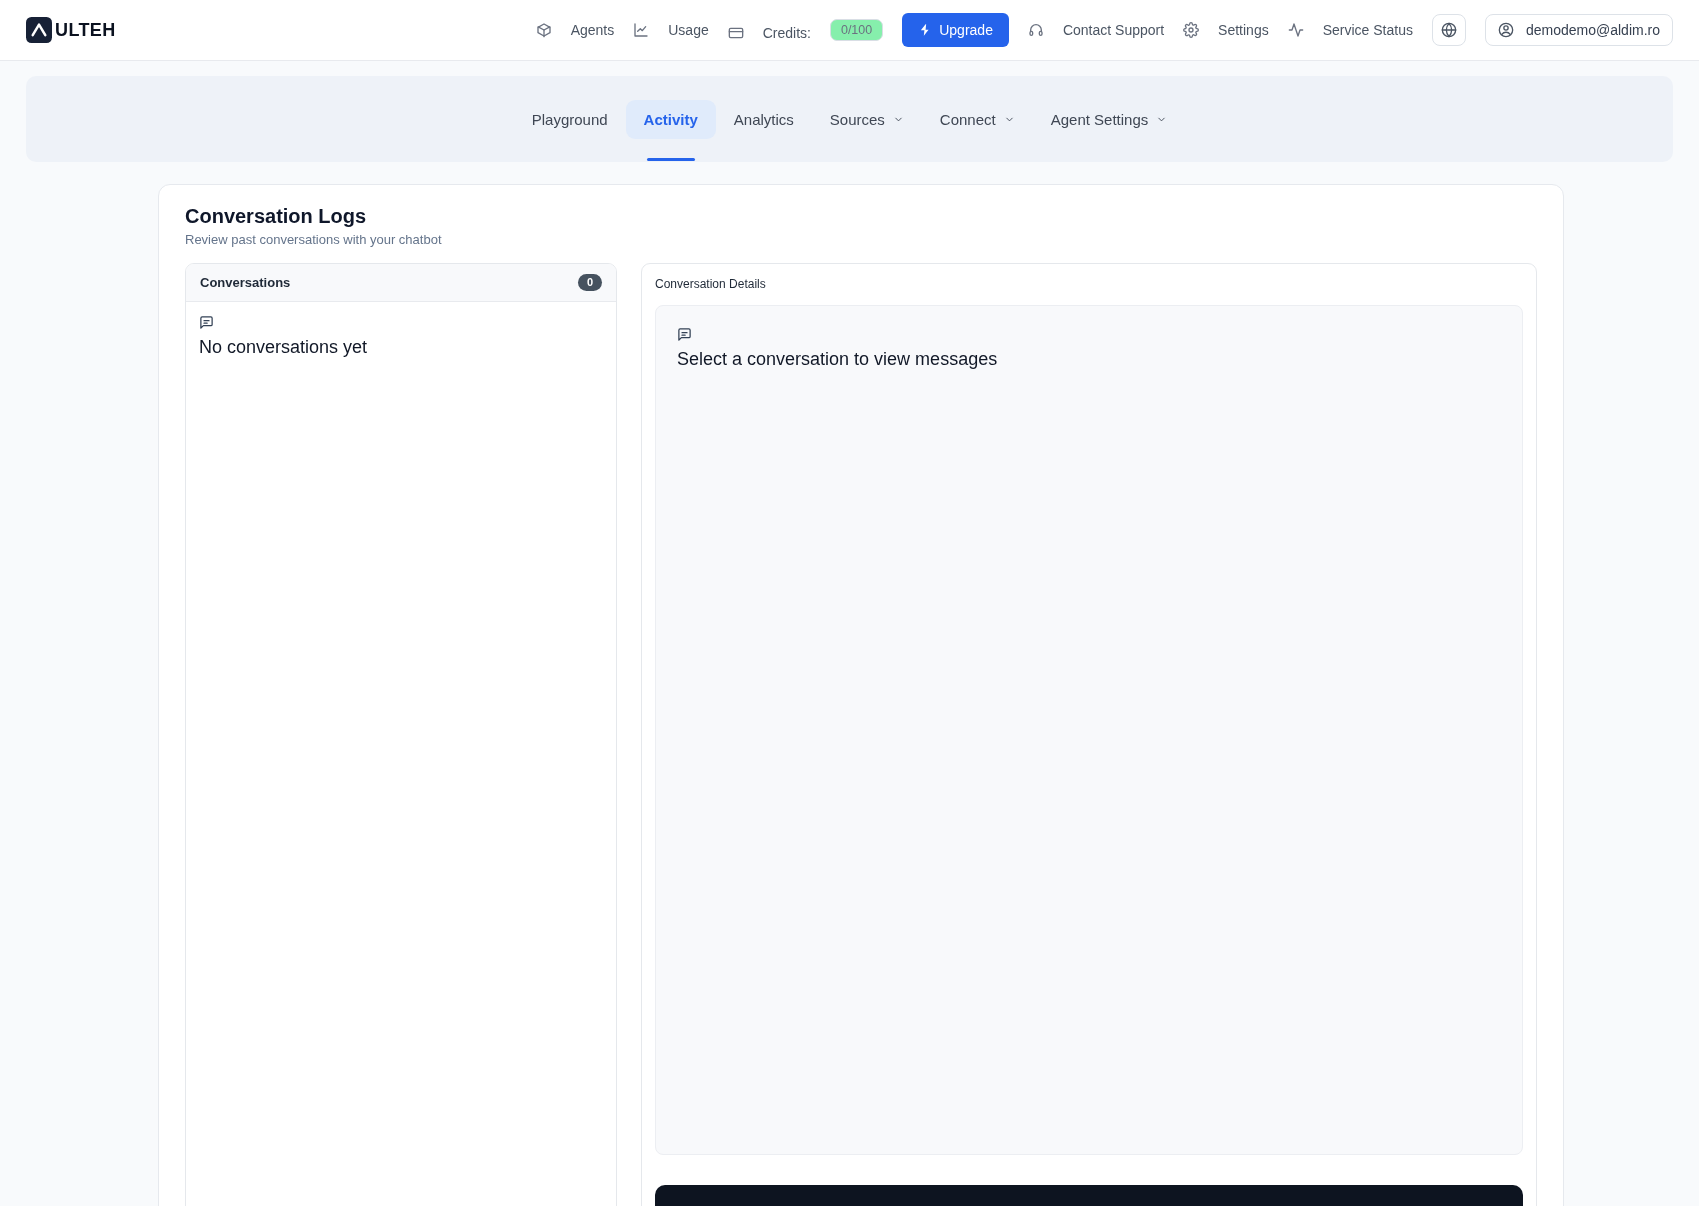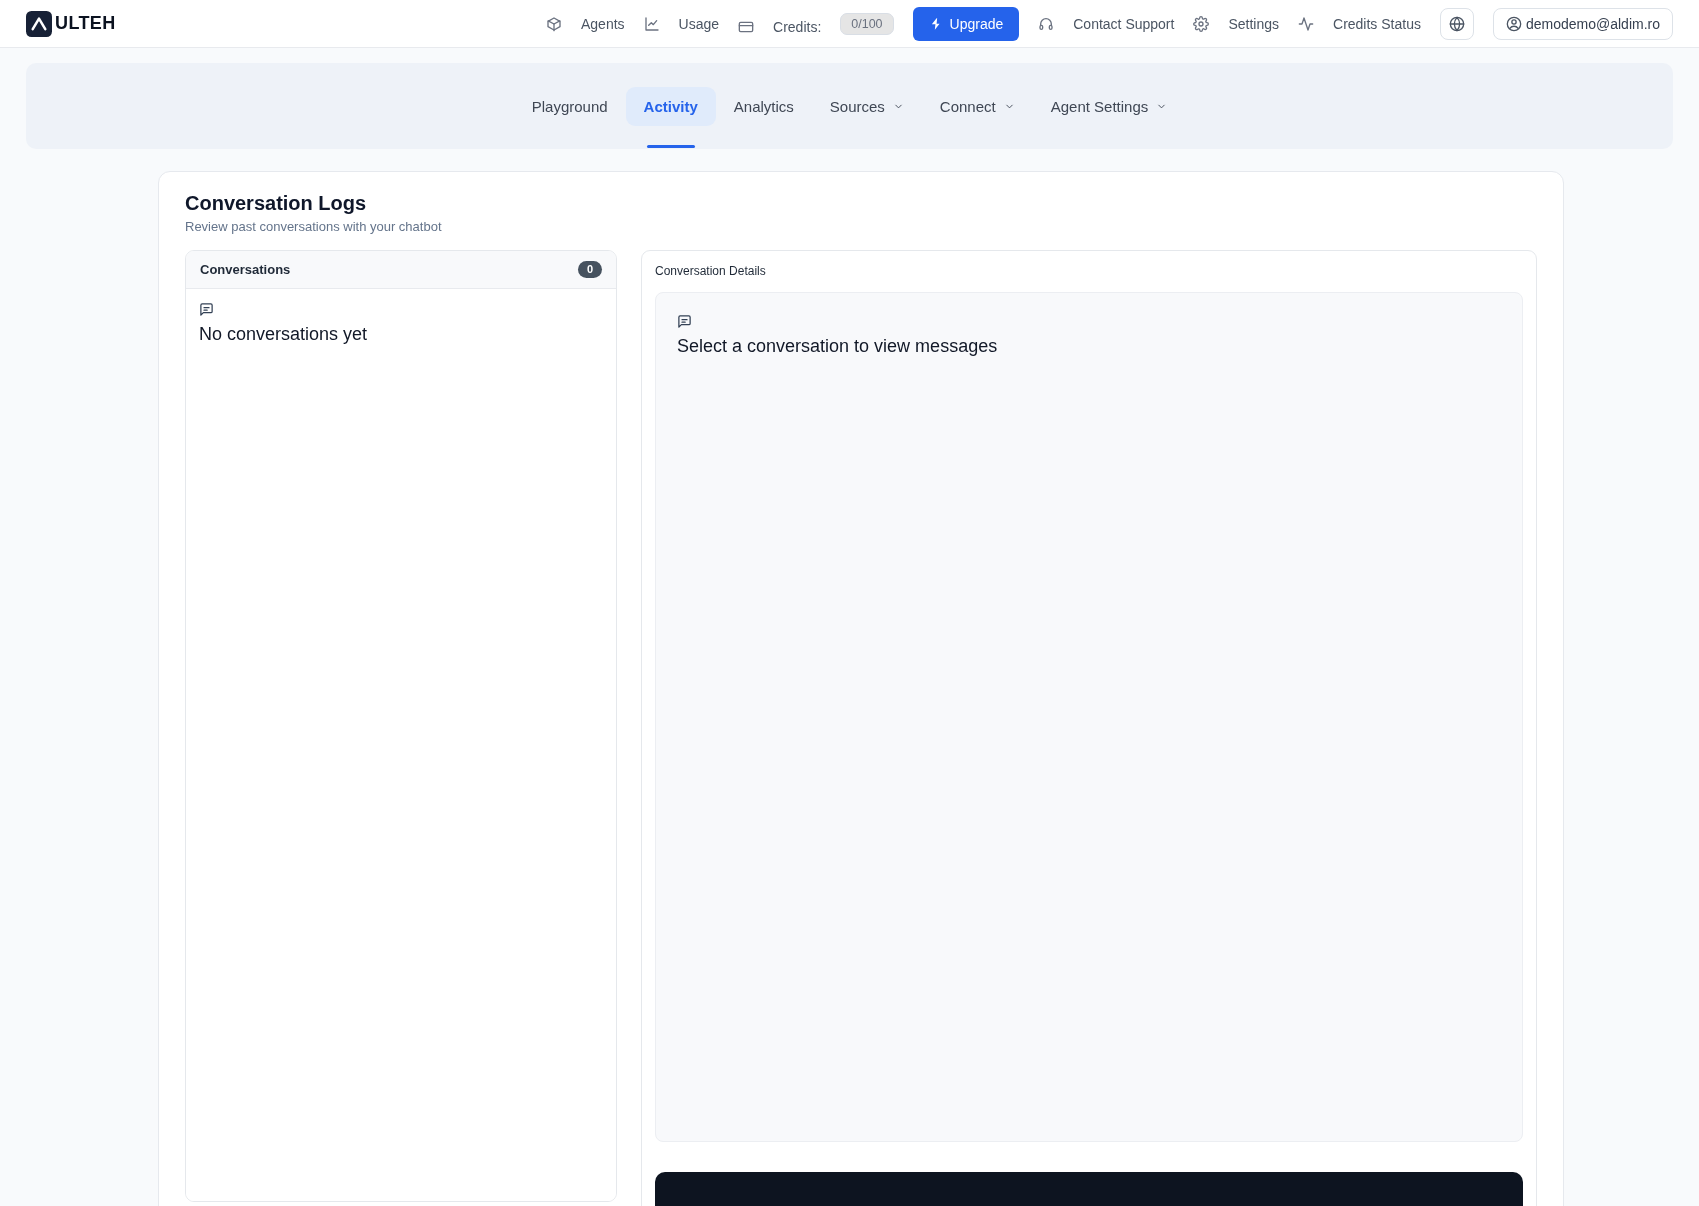--- a/index.html
+++ b/index.html
@@ -7,52 +7,52 @@
   body {
     font-family: "Liberation Sans", "DejaVu Sans", sans-serif;
     background: #f8fafc;
     color: #111827;
   }
   svg { display: block; }
   .stroke-ic { fill: none; stroke: currentColor; stroke-width: 2; stroke-linecap: round; stroke-linejoin: round; }
 
   
   .header {
-    height: 48px; background: #ffffff; border-bottom: 1px solid #e8eaee;
+    height: 61px; background: #ffffff; border-bottom: 1px solid #e8eaee;
     display: flex; align-items: center; justify-content: space-between;
     padding: 0 26px;
   }
   .brand { display: flex; align-items: center; gap: 3px; cursor: pointer; }
   .brand-text { font-size: 18px; font-weight: 800; letter-spacing: .4px; color: #0b1220; }
   .hnav { display: flex; align-items: center; gap: 19px; }
   .nav-item {
     display: flex; align-items: flex-end; gap: 19px;
     font-size: 14px; color: #4b5563; cursor: pointer; white-space: nowrap;
     background: none; border: none; font-family: inherit;
   }
   .nav-item svg { width: 16px; height: 16px; color: #6b7280; }
   .credits-pill {
-    background: #e5e5e5; border: 1px solid #d9dee5; color: #6b7280;
+    background: #86efac; border: 1px solid #d9dee5; color: #6b7280;
     font-size: 12.5px; padding: 3px 10px; border-radius: 7px;
   }
   .upgrade-btn {
     display: flex; align-items: center; gap: 7px;
     background: #2563eb; color: #fff; border: none; cursor: pointer;
     font-size: 14px; font-weight: 500; font-family: inherit;
     padding: 9px 16px; border-radius: 6px;
   }
   .upgrade-btn svg { width: 14px; height: 14px; }
   .icon-btn {
     width: 34px; height: 32px; border: 1px solid #dde2e8; border-radius: 8px;
     background: #fff; display: flex; align-items: center; justify-content: center;
     cursor: pointer; color: #4b5563;
   }
   .icon-btn svg { width: 16px; height: 16px; }
   .account-btn {
-    display: flex; align-items: center; gap: 4px;
+    display: flex; align-items: center; gap: 12px;
     border: 1px solid #dde2e8; border-radius: 8px; background: #fff;
     padding: 7px 12px; font-size: 14px; color: #374151; cursor: pointer; font-family: inherit;
     white-space: nowrap;
   }
   .account-btn svg { width: 16px; height: 16px; color: #4b5563; }
 
   
   .tabbar {
     margin: 15px 26px 0; height: 86px; background: #eef2f8; border-radius: 10px;
     display: flex; align-items: center; justify-content: center; 
@@ -177,21 +177,21 @@
           <circle cx="12" cy="12" r="3"></circle>
           <path d="M19.4 15a1.65 1.65 0 0 0 .33 1.82l.06.06a2 2 0 0 1 0 2.83 2 2 0 0 1-2.83 0l-.06-.06a1.65 1.65 0 0 0-1.82-.33 1.65 1.65 0 0 0-1 1.51V21a2 2 0 0 1-2 2 2 2 0 0 1-2-2v-.09A1.65 1.65 0 0 0 9 19.4a1.65 1.65 0 0 0-1.82.33l-.06.06a2 2 0 0 1-2.83 0 2 2 0 0 1 0-2.83l.06-.06a1.65 1.65 0 0 0 .33-1.82 1.65 1.65 0 0 0-1.51-1H3a2 2 0 0 1-2-2 2 2 0 0 1 2-2h.09A1.65 1.65 0 0 0 4.6 9a1.65 1.65 0 0 0-.33-1.82l-.06-.06a2 2 0 0 1 0-2.83 2 2 0 0 1 2.83 0l.06.06a1.65 1.65 0 0 0 1.82.33H9a1.65 1.65 0 0 0 1-1.51V3a2 2 0 0 1 2-2 2 2 0 0 1 2 2v.09a1.65 1.65 0 0 0 1 1.51 1.65 1.65 0 0 0 1.82-.33l.06-.06a2 2 0 0 1 2.83 0 2 2 0 0 1 0 2.83l-.06.06a1.65 1.65 0 0 0-.33 1.82V9a1.65 1.65 0 0 0 1.51 1H21a2 2 0 0 1 2 2 2 2 0 0 1-2 2h-.09a1.65 1.65 0 0 0-1.51 1z"></path>
         </svg>
       <span>Settings</span>
     </button>
 
     <button class="nav-item">
       <svg class="stroke-ic" viewBox="0 0 24 24">
           <path d="M22 12h-4l-3 9L9 3l-3 9H2"></path>
         </svg>
-      <span>Credits Status</span>
+      <span>Service Status</span>
     </button>
 
     <button class="icon-btn">
       <svg class="stroke-ic" viewBox="0 0 24 24">
           <circle cx="12" cy="12" r="10"></circle>
           <path d="M2 12h20"></path>
           <path d="M12 2a15.3 15.3 0 0 1 4 10 15.3 15.3 0 0 1-4 10 15.3 15.3 0 0 1-4-10 15.3 15.3 0 0 1 4-10z"></path>
         </svg>
     </button>
 

